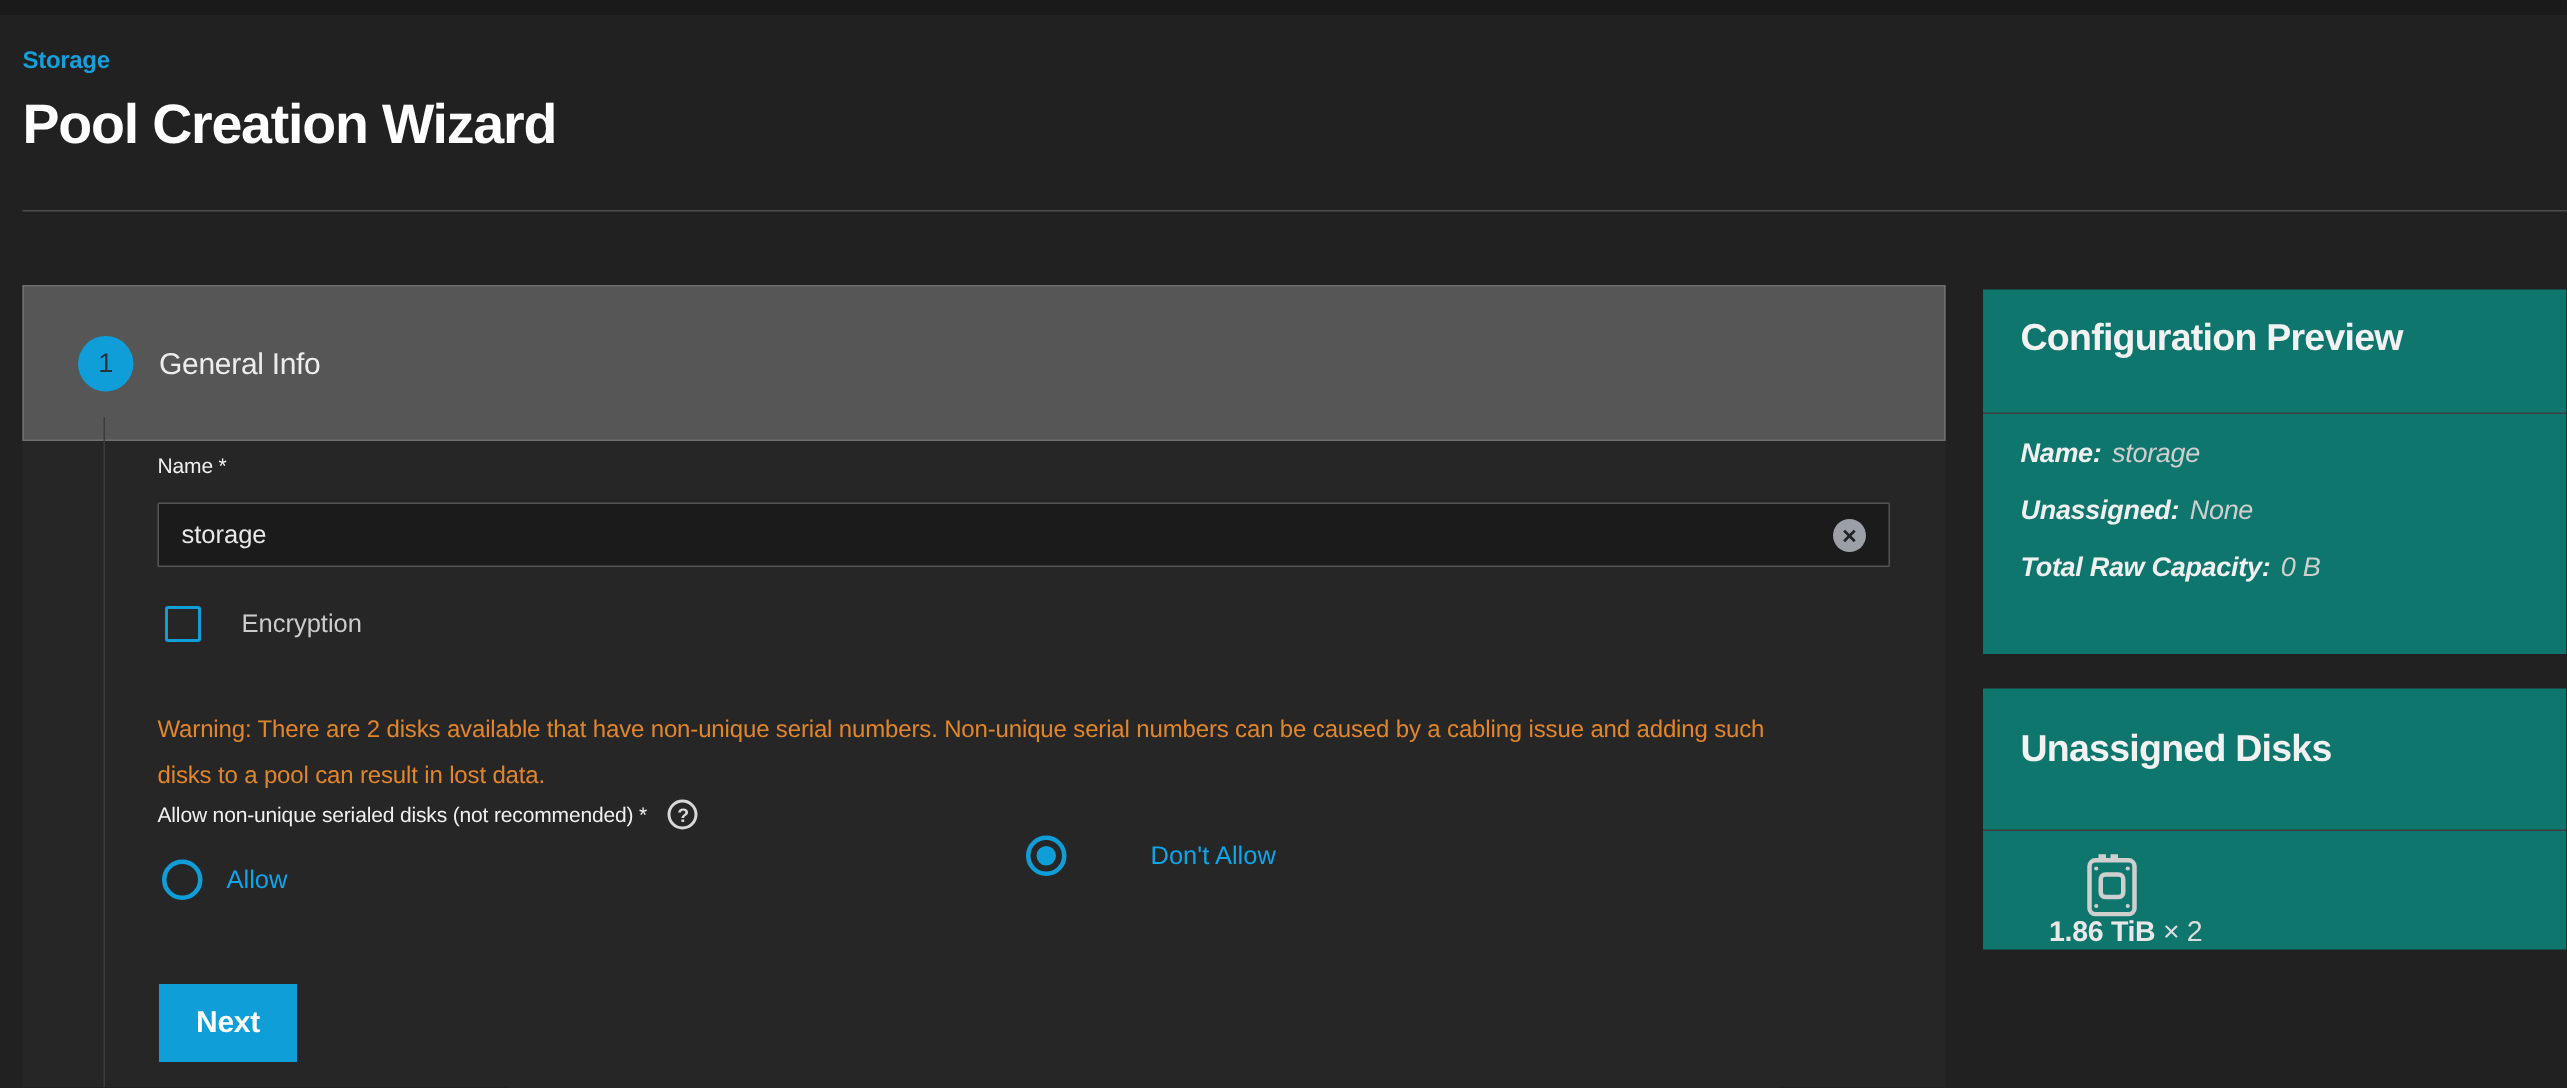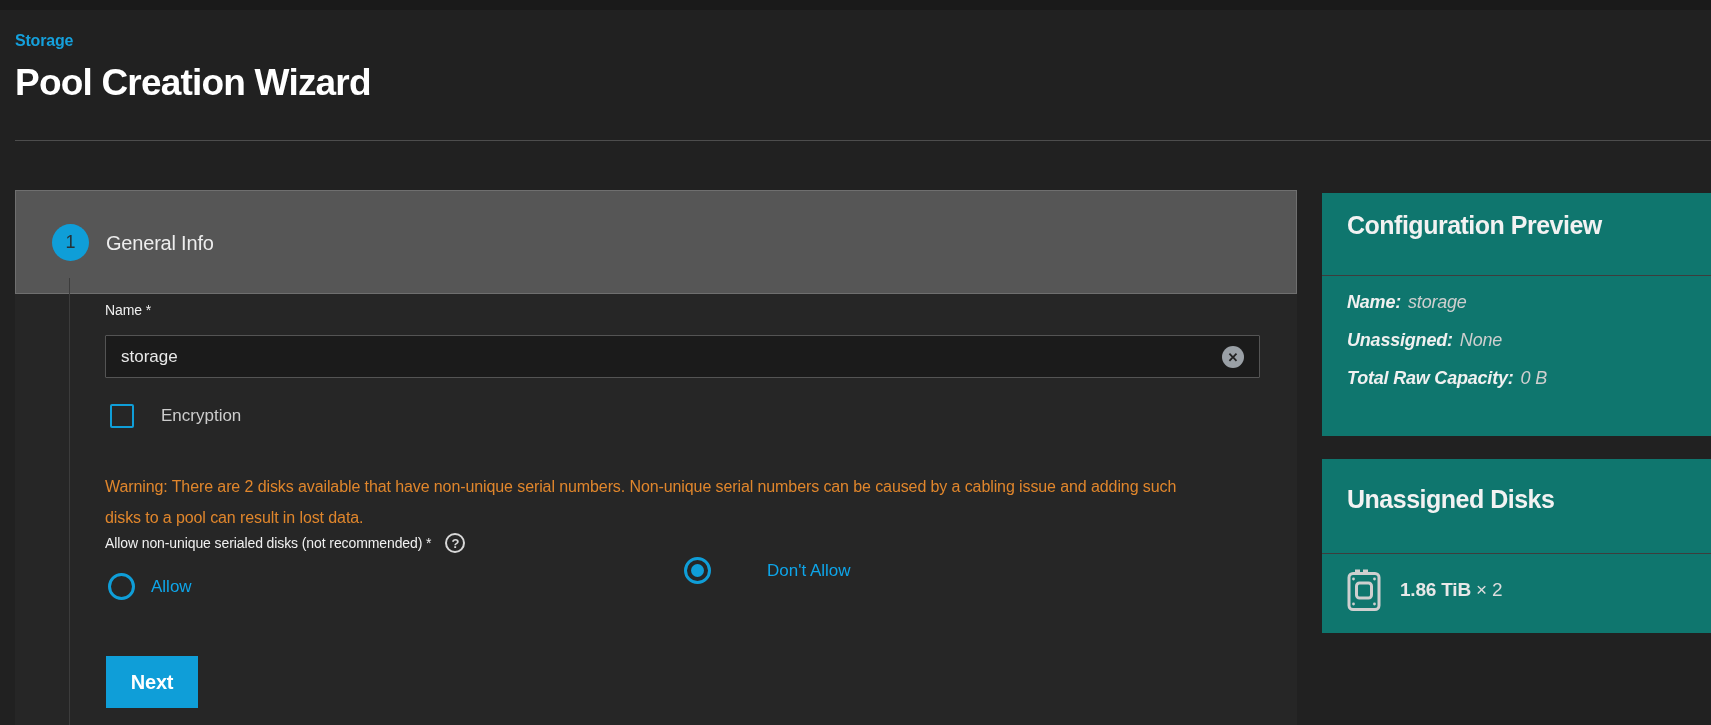--- a/index.html
+++ b/index.html
@@ -112,21 +112,21 @@
   .panel-preview .panel-title { top: 18px; }
   .panel-disks .panel-title { top: 26px; }
   .panel-divider { position: absolute; left: 0; width: 100%; height: 1px; background: #3d3d3d; }
   .panel-preview .panel-divider { top: 82px; }
   .panel-disks .panel-divider { top: 94px; }
 
   .preview-rows { position: absolute; left: 25px; top: 99px; font-style: italic; }
   .preview-row { font-size: 18px; height: 38px; color: #cfcfcf; letter-spacing: -0.2px; }
   .preview-row .row-label { font-weight: 700; color: #f0f0f0; margin-right: 7px; }
 
-  .disk-row { position: absolute; left: 25px; top: 110px; display: flex; align-items: center; }
+  .disk-row { position: absolute; left: 25px; top: 110px; display: flex; align-items: center; flex-direction: column; }
   .disk-icon { width: 34px; height: 42px; flex: 0 0 auto; }
   .disk-text { margin-left: 19px; font-size: 19px; color: #e8e8e8; letter-spacing: -0.2px; }
   .disk-size { font-weight: 700; }
   .disk-count { font-weight: 400; margin-left: 5px; color: #dcdcdc; }
 </style>
 </head>
 <body>
 
 <div class="top-strip"></div>
 

